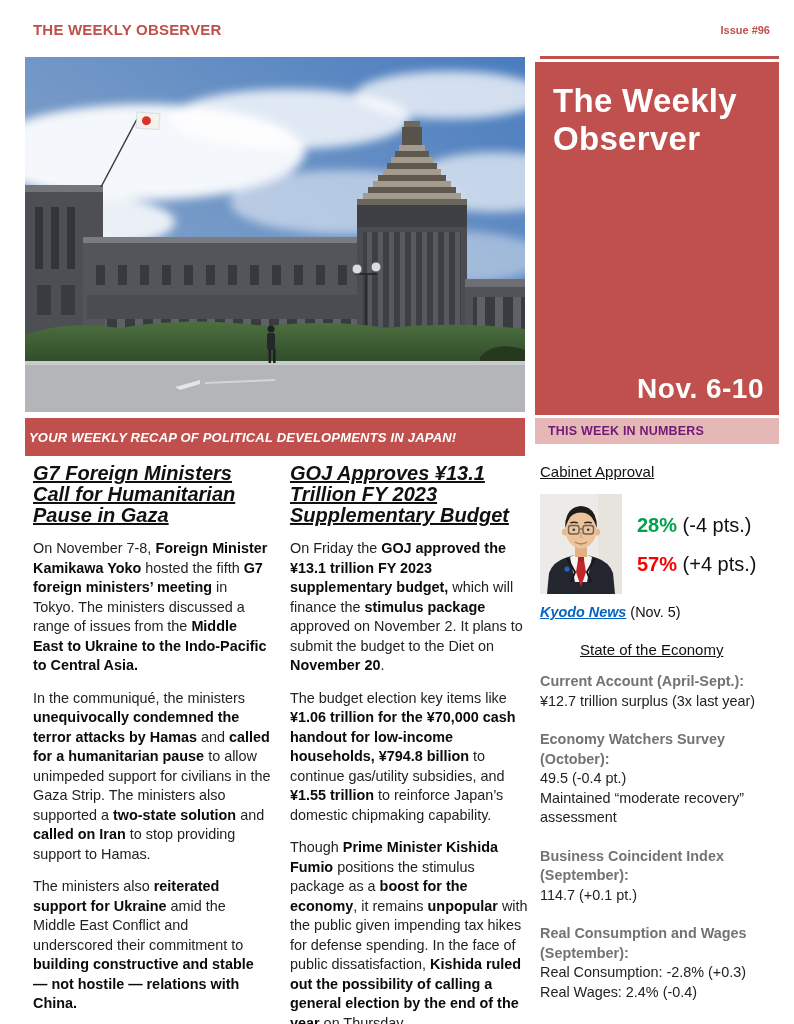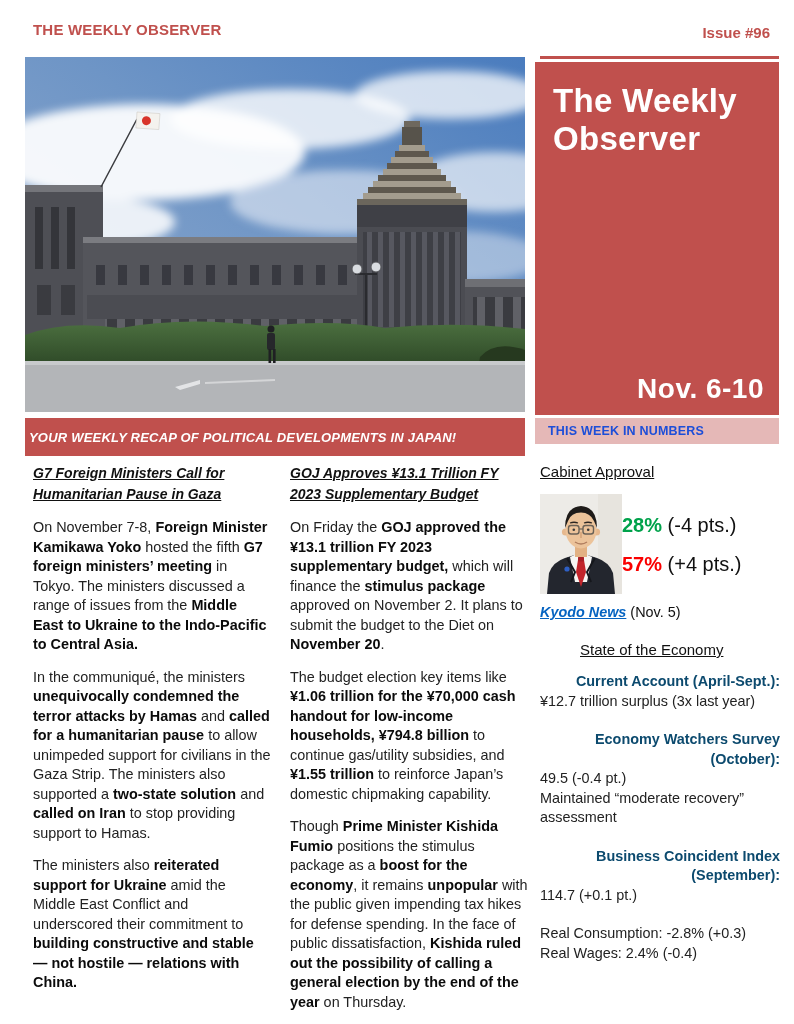--- a/index.html
+++ b/index.html
@@ -8,21 +8,21 @@
     font-family:"Liberation Sans", sans-serif; overflow:hidden;
     color:#1a1a1a;
   }
   .masthead {
     position:absolute; left:33px; top:21px;
     font-size:15px; font-weight:700; letter-spacing:0.2px;
     color:var(--accent-red,#C0504D);
   }
   .issue {
     position:absolute; right:24px; top:24px;
-    font-size:15px; font-weight:700; color:var(--accent-red,#C0504D);text-align:center;
+    font-size:11px; font-weight:700; color:var(--accent-red,#C0504D);text-align:center;
   }
   .header-rule {
     position:absolute; left:540px; top:56px; width:239px; height:2.5px;
     background:var(--accent-red,#C0504D);
   }
   .photo { position:absolute; left:25px; top:57px; width:500px; height:355px; }
   .photo svg { display:block; }
 
   .cover-panel {
     position:absolute; left:535px; top:62px; width:244px; height:353px;
@@ -37,54 +37,54 @@
     letter-spacing:0.5px;
   }
   .left-banner {
     position:absolute; left:25px; top:418px; width:500px; height:38px;
     background:var(--accent-red,#C0504D); color:#fff;
     display:flex; align-items:center; padding-left:4px; box-sizing:border-box;
     font-style:italic; font-weight:700; font-size:13px; letter-spacing:0.2px;
   }
   .right-banner {
     position:absolute; left:535px; top:418px; width:244px; height:26px;
-    background:var(--banner-pink,#E5B8B7); color:#1d4ed8;
+    background:var(--banner-pink,#E5B8B7); color:#701a75;
     display:flex; align-items:center; padding-left:13px; box-sizing:border-box;
     font-weight:700; font-size:12.5px; letter-spacing:0.2px;
   }
 
   .col { position:absolute; top:463px; }
   .col1 { left:33px; width:238px; }
   .col2 { left:290px; width:240px; }
   .col3 { left:540px; width:240px; }
 
   .article-title {
-    font-size:14px; font-weight:700; font-style:italic;
+    font-size:20px; font-weight:700; font-style:italic;
     text-decoration:underline; line-height:21px; margin:0 0 13px 0; color:#111;
   }
   .para { font-size:14.4px; line-height:19.5px; margin:0 0 13px 0; color:#222; }
   .para b { color:#0b0b0b; }
 
   .num-heading {
     font-size:15px; font-weight:400; text-decoration:underline;
     color:#111; margin:0 0 14px 0;
   }
   .economy-heading { margin-top:21px;margin-left:40px; }
-  .cab-row { display:flex; margin-bottom:10px; }
+  .cab-row { display:flex; gap:15px; margin-bottom:10px; }
   .portrait { width:82px; height:100px; flex:0 0 auto; }
   .pct-col { display:flex; flex-direction:column; justify-content:center; gap:16px; padding-top:2px; }
   .pct-line { font-size:20px; color:#111; white-space:nowrap; }
   .pct-line .val { font-weight:700; }
   .pct-approval .val { color:var(--approval-green,#00A24B); }
   .pct-disapproval .val { color:var(--disapproval-red,#FA0000); }
   .source-line { font-size:14.4px; margin:0 0 8px 0; color:#111; }
   .source-link { color:var(--link-blue,#0563C1); font-style:italic; font-weight:700; text-decoration:underline; cursor:pointer; }
 
   .stat { margin-bottom:19px; font-size:14.4px; line-height:19.5px; }
-  .stat-label { font-weight:700; color:#0c4a6e;text-align:right; }
+  .stat-label { font-weight:700; color:#737373; }
   .stat-line { color:#222; }
 </style>
 </head>
 <body>
 
 <div class="page">
 
   <div class="masthead">THE WEEKLY OBSERVER</div>
   <div class="issue">Issue #96</div>
   <div class="header-rule"></div>
@@ -279,18 +279,19 @@
     <div class="stat">
       <div class="stat-label">Economy Watchers Survey (October):</div>
       <div class="stat-line">49.5 (-0.4 pt.)</div>
       <div class="stat-line">Maintained “moderate recovery” assessment</div>
     </div>
     <div class="stat">
       <div class="stat-label">Business Coincident Index (September):</div>
       <div class="stat-line">114.7 (+0.1 pt.)</div>
     </div>
     <div class="stat">
+      <div class="stat-label">Real Consumption and Wages (September):</div>
       <div class="stat-line">Real Consumption: -2.8% (+0.3)</div>
       <div class="stat-line">Real Wages: 2.4% (-0.4)</div>
     </div>
   </div>
 
 </div>
 
 </body></html>

